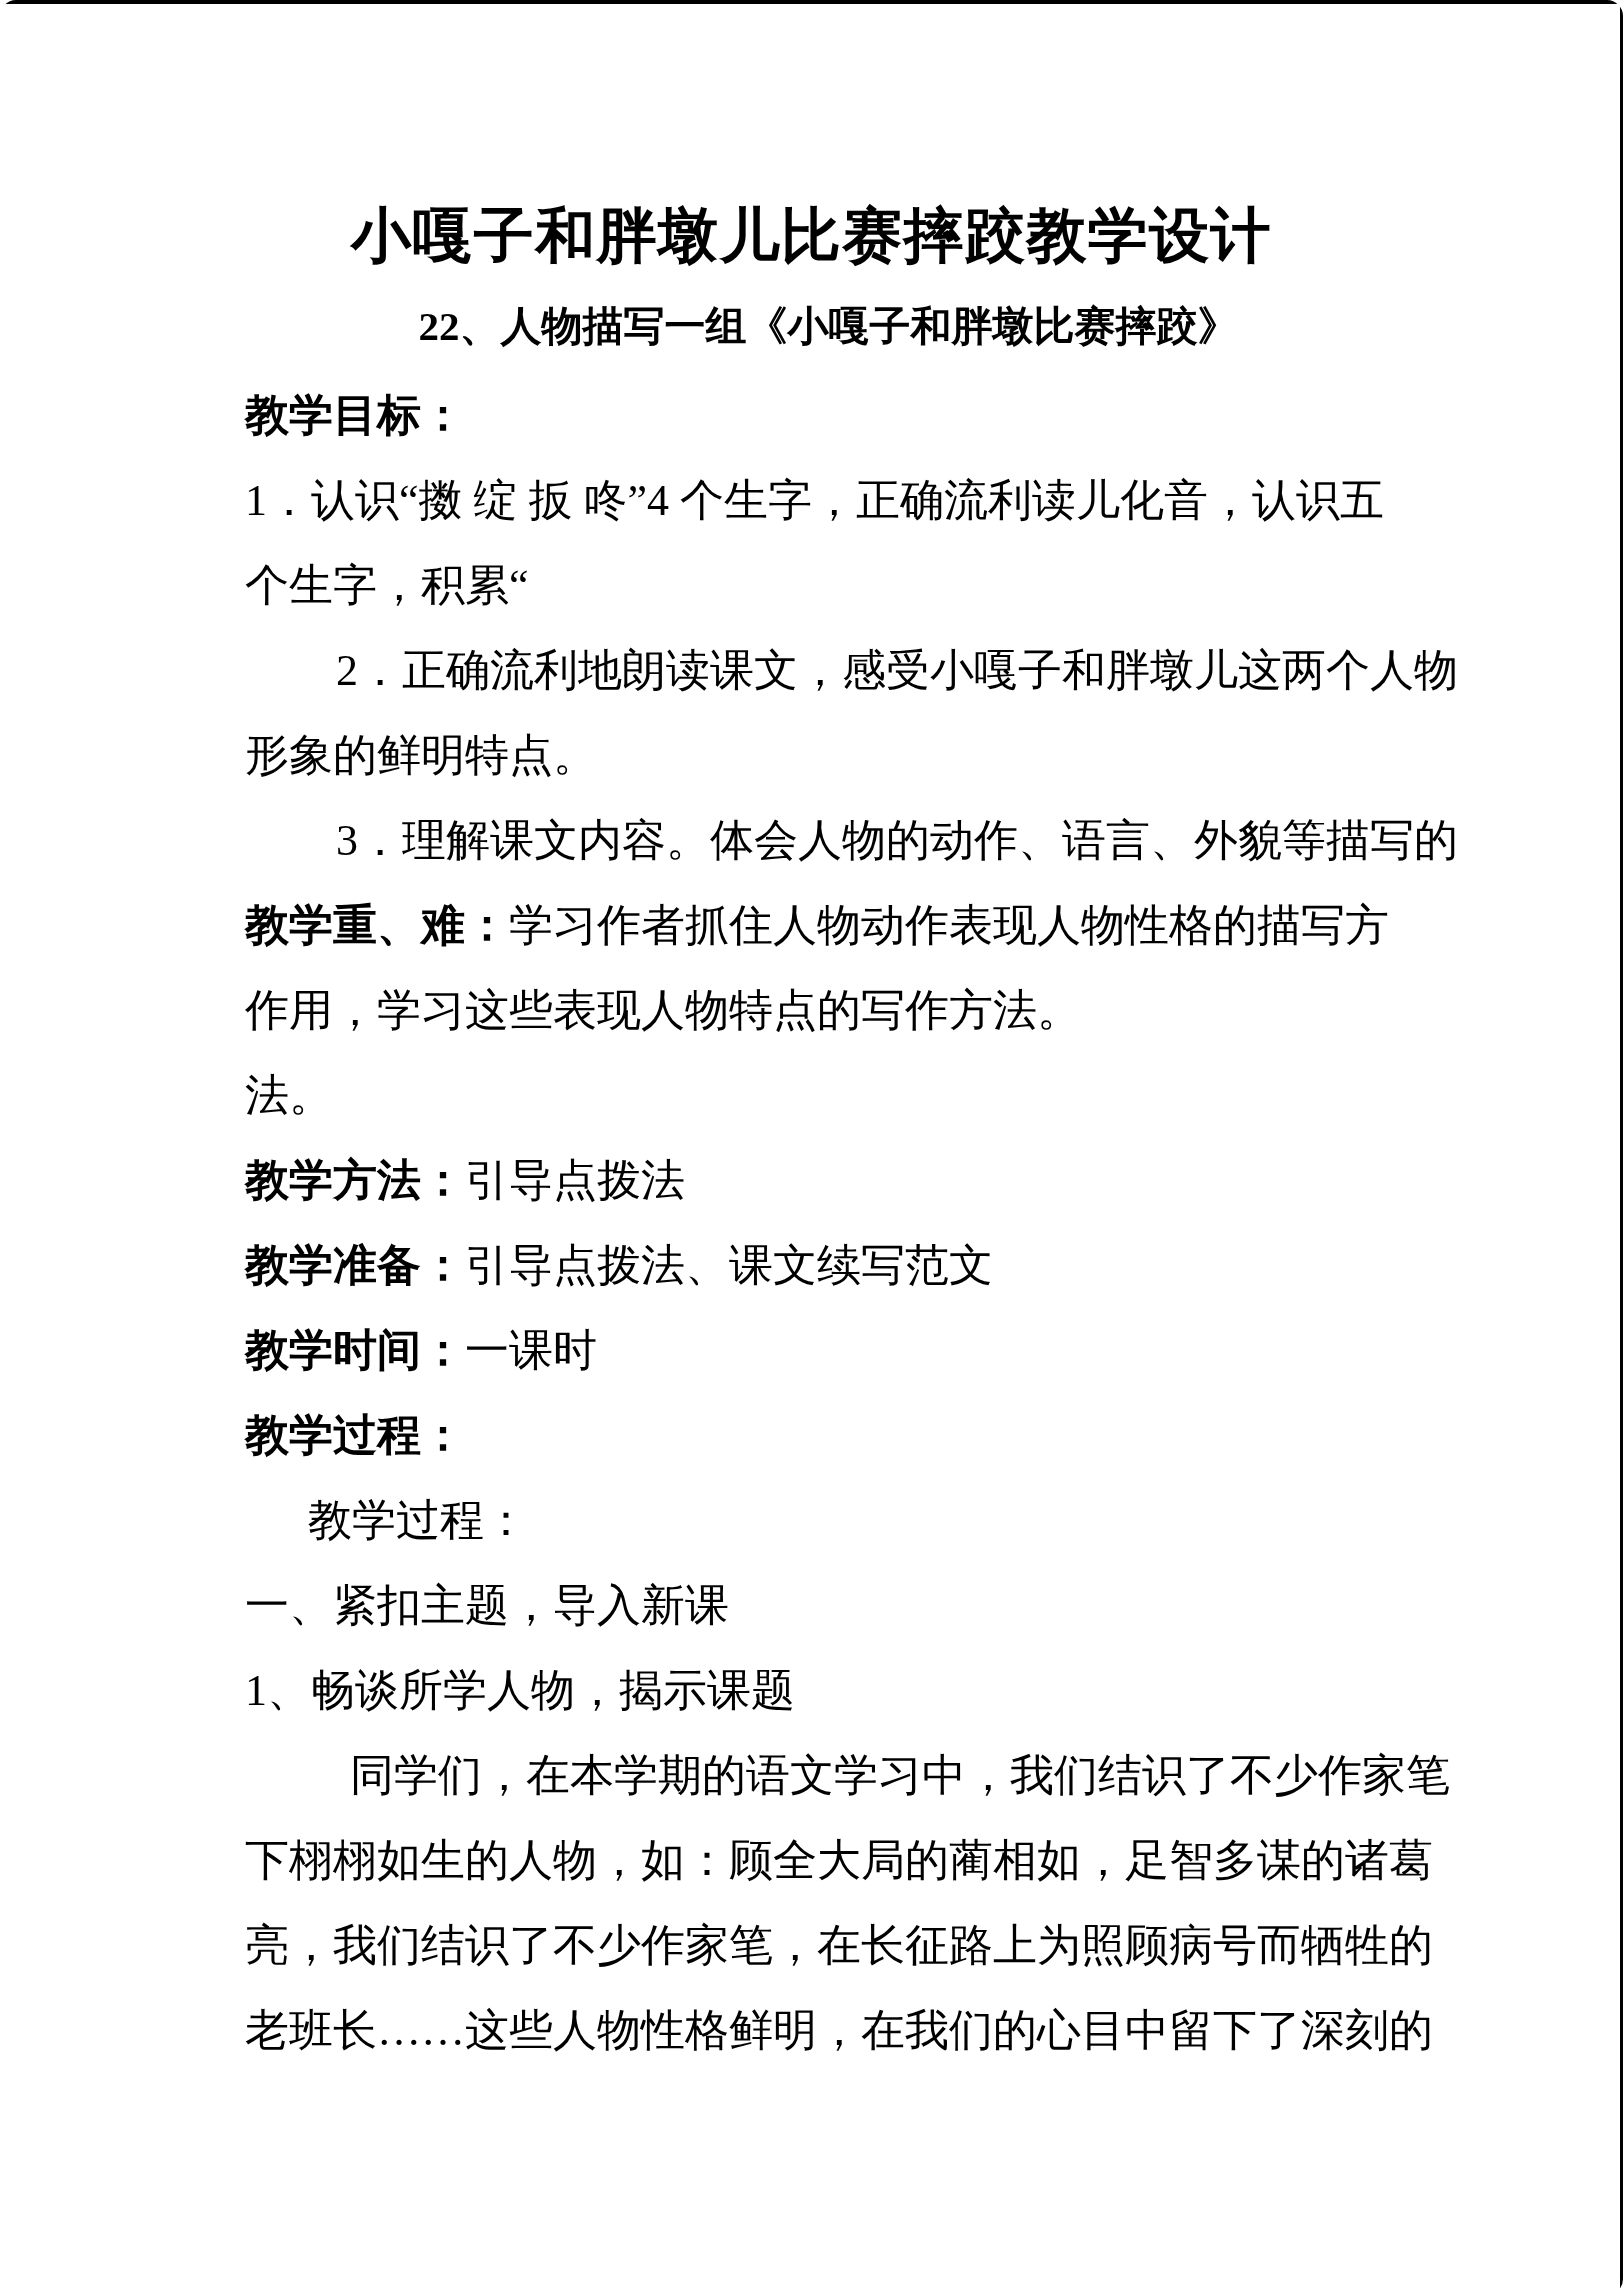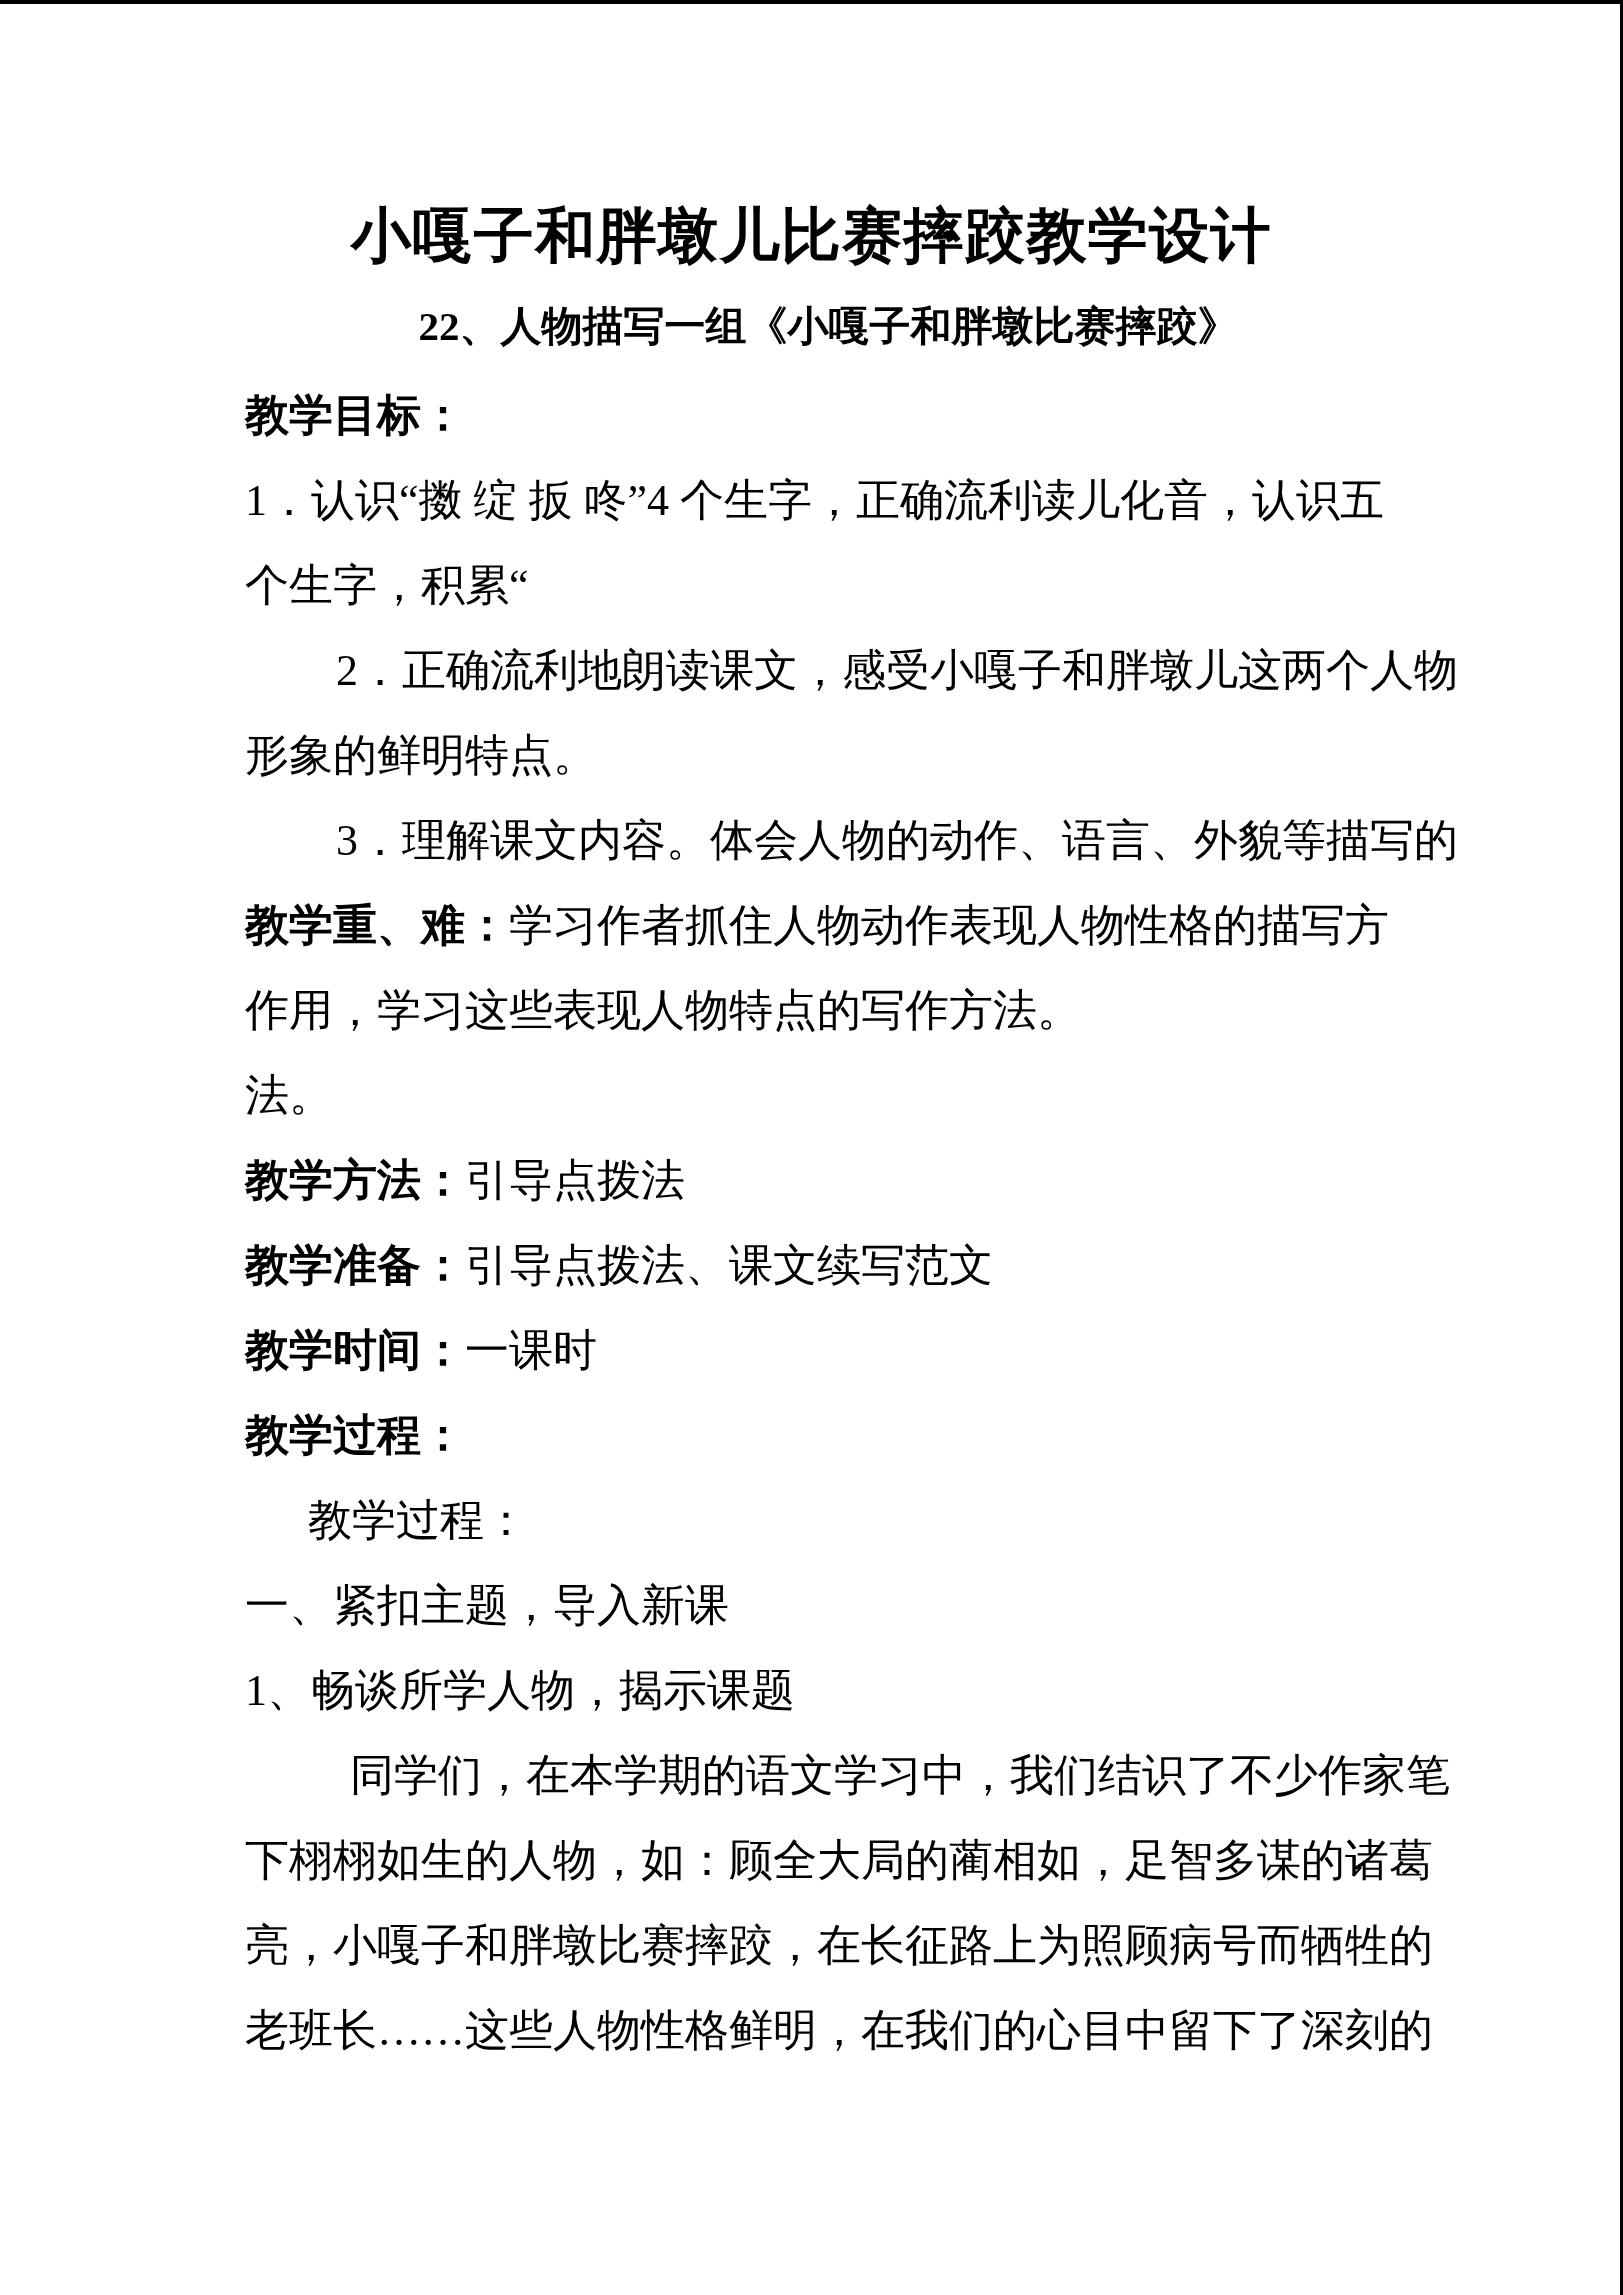--- a/index.html
+++ b/index.html
@@ -8,20 +8,21 @@
     background: #ffffff;
   }
   .page {
     position: relative;
     width: 1623px;
     height: 2295px;
     background: #ffffff;
     color: #000000;
     font-family: "Liberation Serif", serif;
     overflow: hidden;
+    border-radius: 16px;
   }
   .top-edge {
     position: absolute;
     top: 0; left: 0;
     width: 100%; height: 4.1px;
     background: #000000;
   }
   .right-edge {
     position: absolute;
     top: 0; right: 0;
@@ -115,18 +116,18 @@
   <p class="line indent-1"><span class="lbl"></span><span class="txt">教学过程：</span></p>
 
   <p class="line indent-0"><span class="lbl"></span><span class="txt">一、紧扣主题，导入新课</span></p>
 
   <p class="line indent-0"><span class="lbl"></span><span class="txt">1、畅谈所学人物，揭示课题</span></p>
 
   <p class="line indent-3"><span class="lbl"></span><span class="txt">同学们，在本学期的语文学习中，我们结识了不少作家笔</span></p>
 
   <p class="line indent-0"><span class="lbl"></span><span class="txt">下栩栩如生的人物，如：顾全大局的蔺相如，足智多谋的诸葛</span></p>
 
-  <p class="line indent-0"><span class="lbl"></span><span class="txt">亮，小嘎子和胖墩比赛摔跤，在长征路上为照顾病号而牺牲的</span></p>
+  <p class="line indent-0"><span class="lbl"></span><span class="txt">亮，我们结识了不少作家笔，在长征路上为照顾病号而牺牲的</span></p>
 
   <p class="line indent-0"><span class="lbl"></span><span class="txt">老班长……这些人物性格鲜明，在我们的心目中留下了深刻的</span></p>
 </div>
 </div>
 
 
 </body></html>

